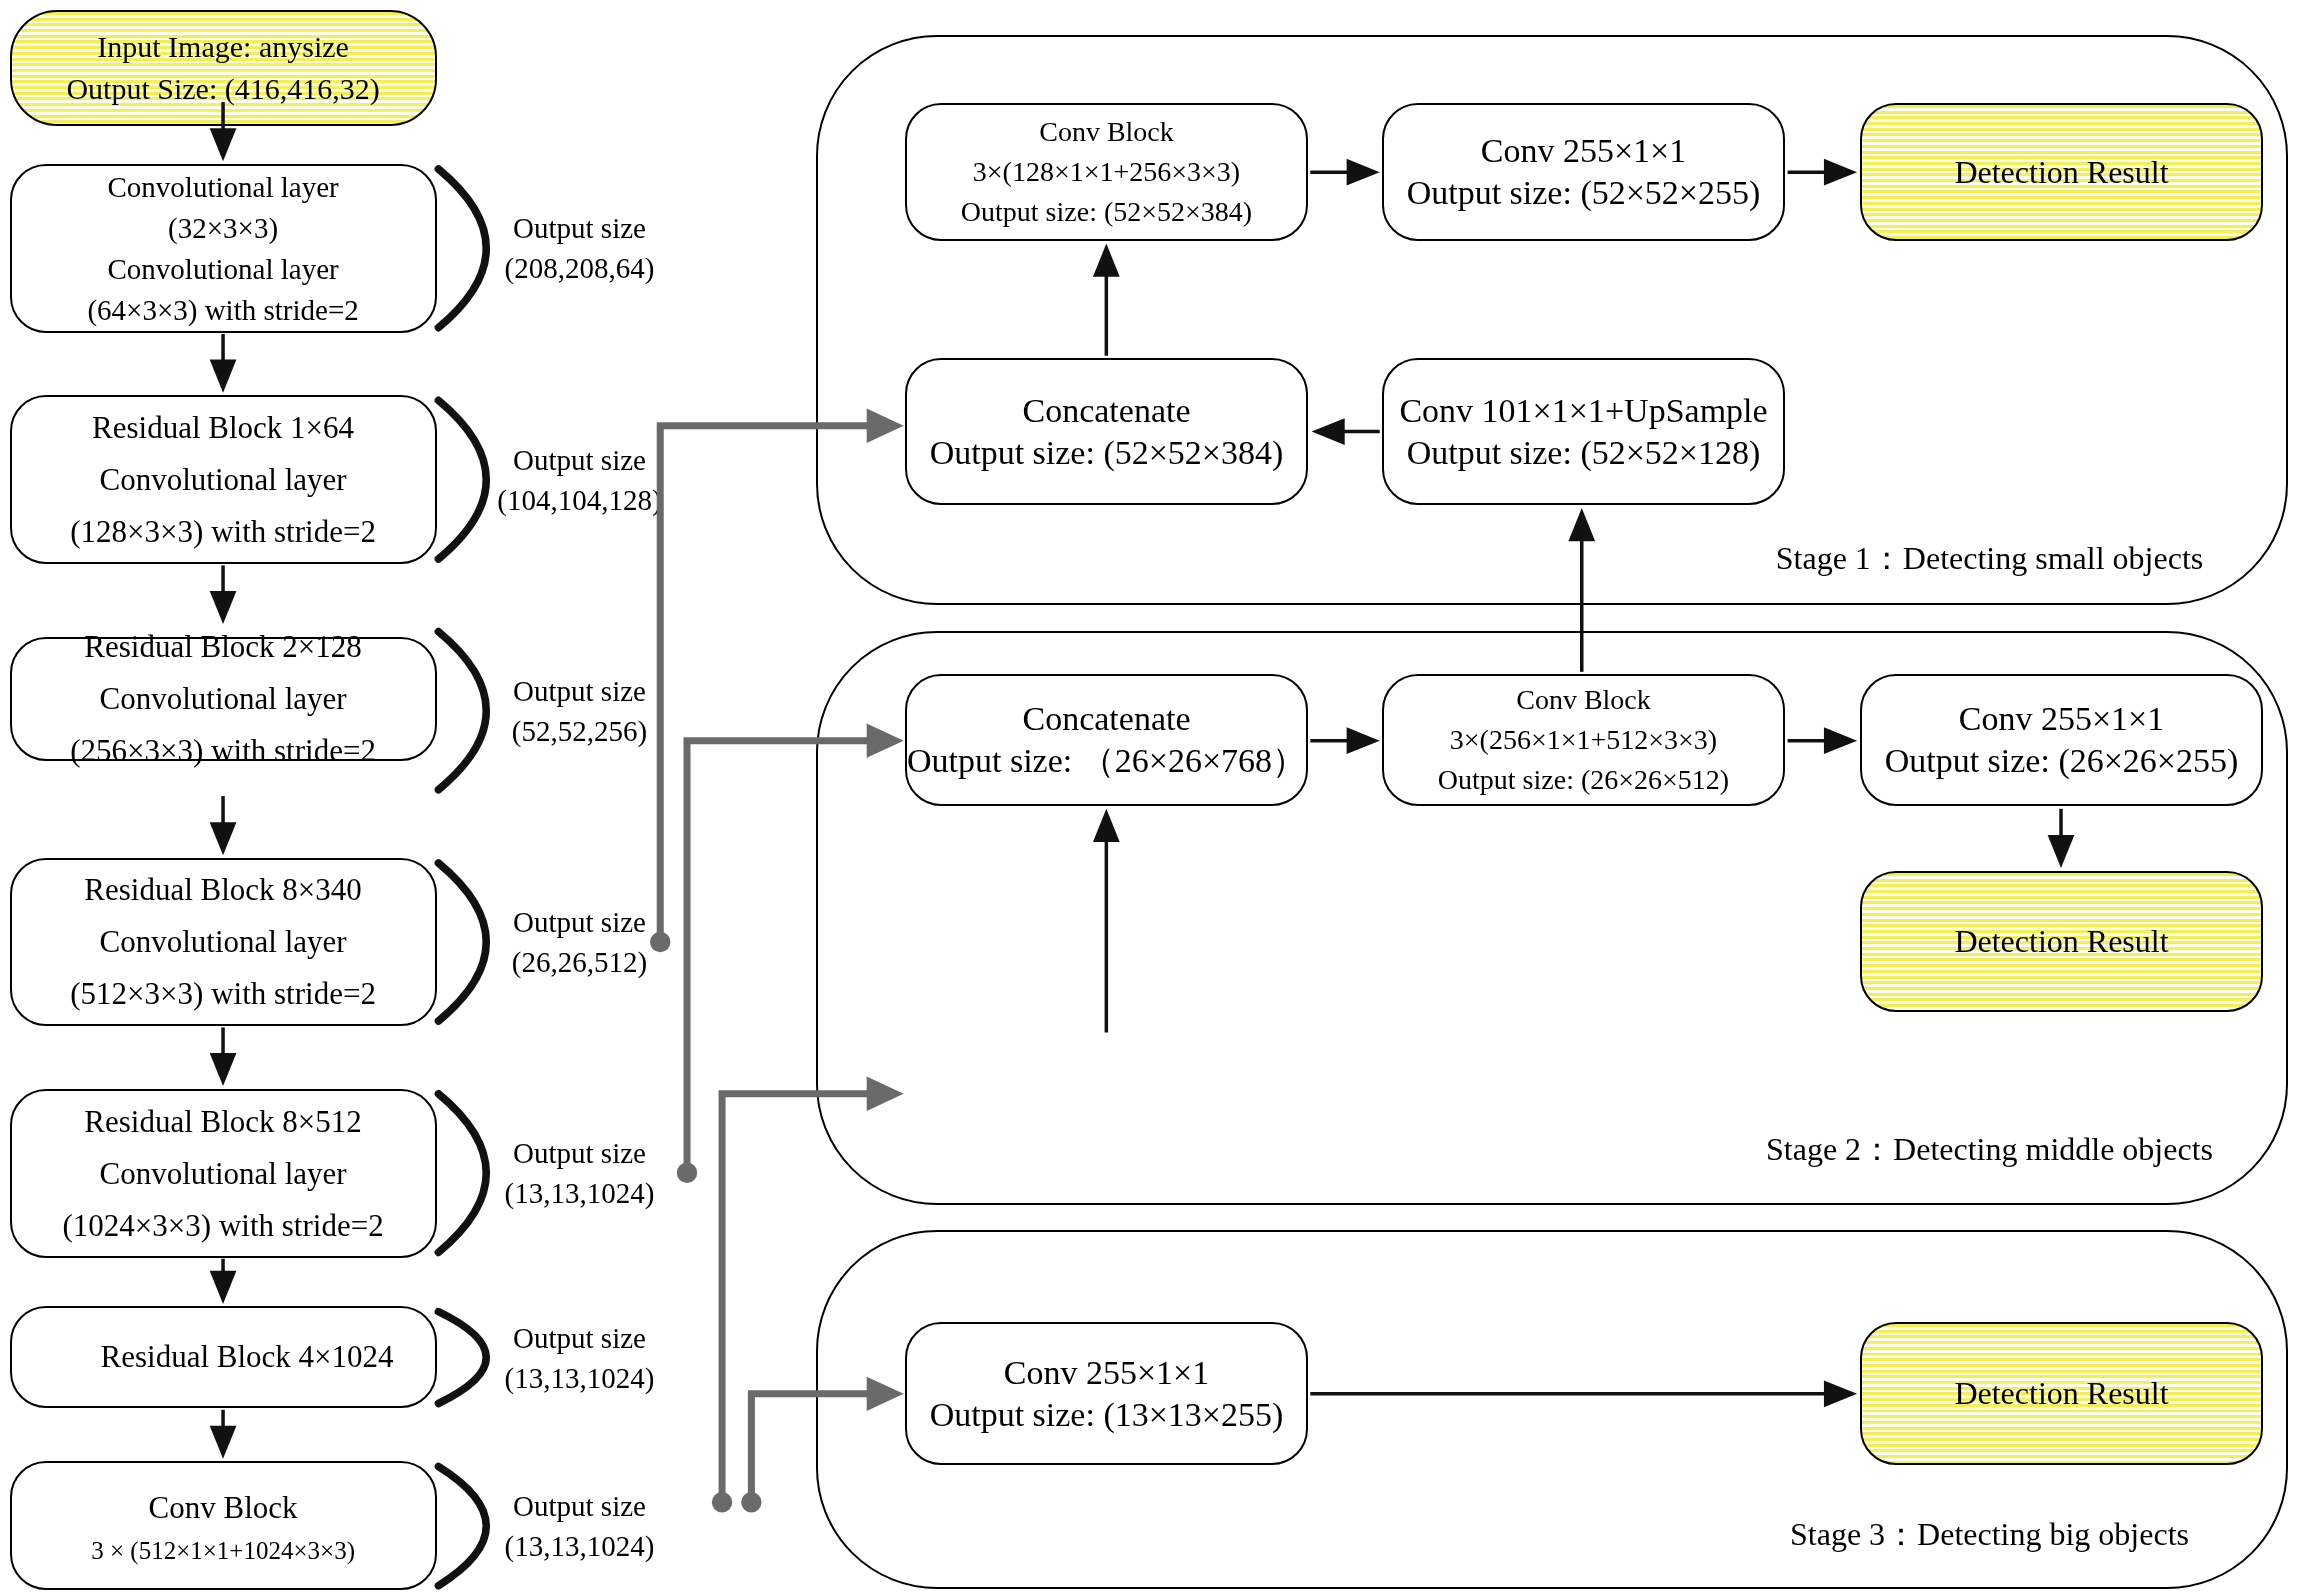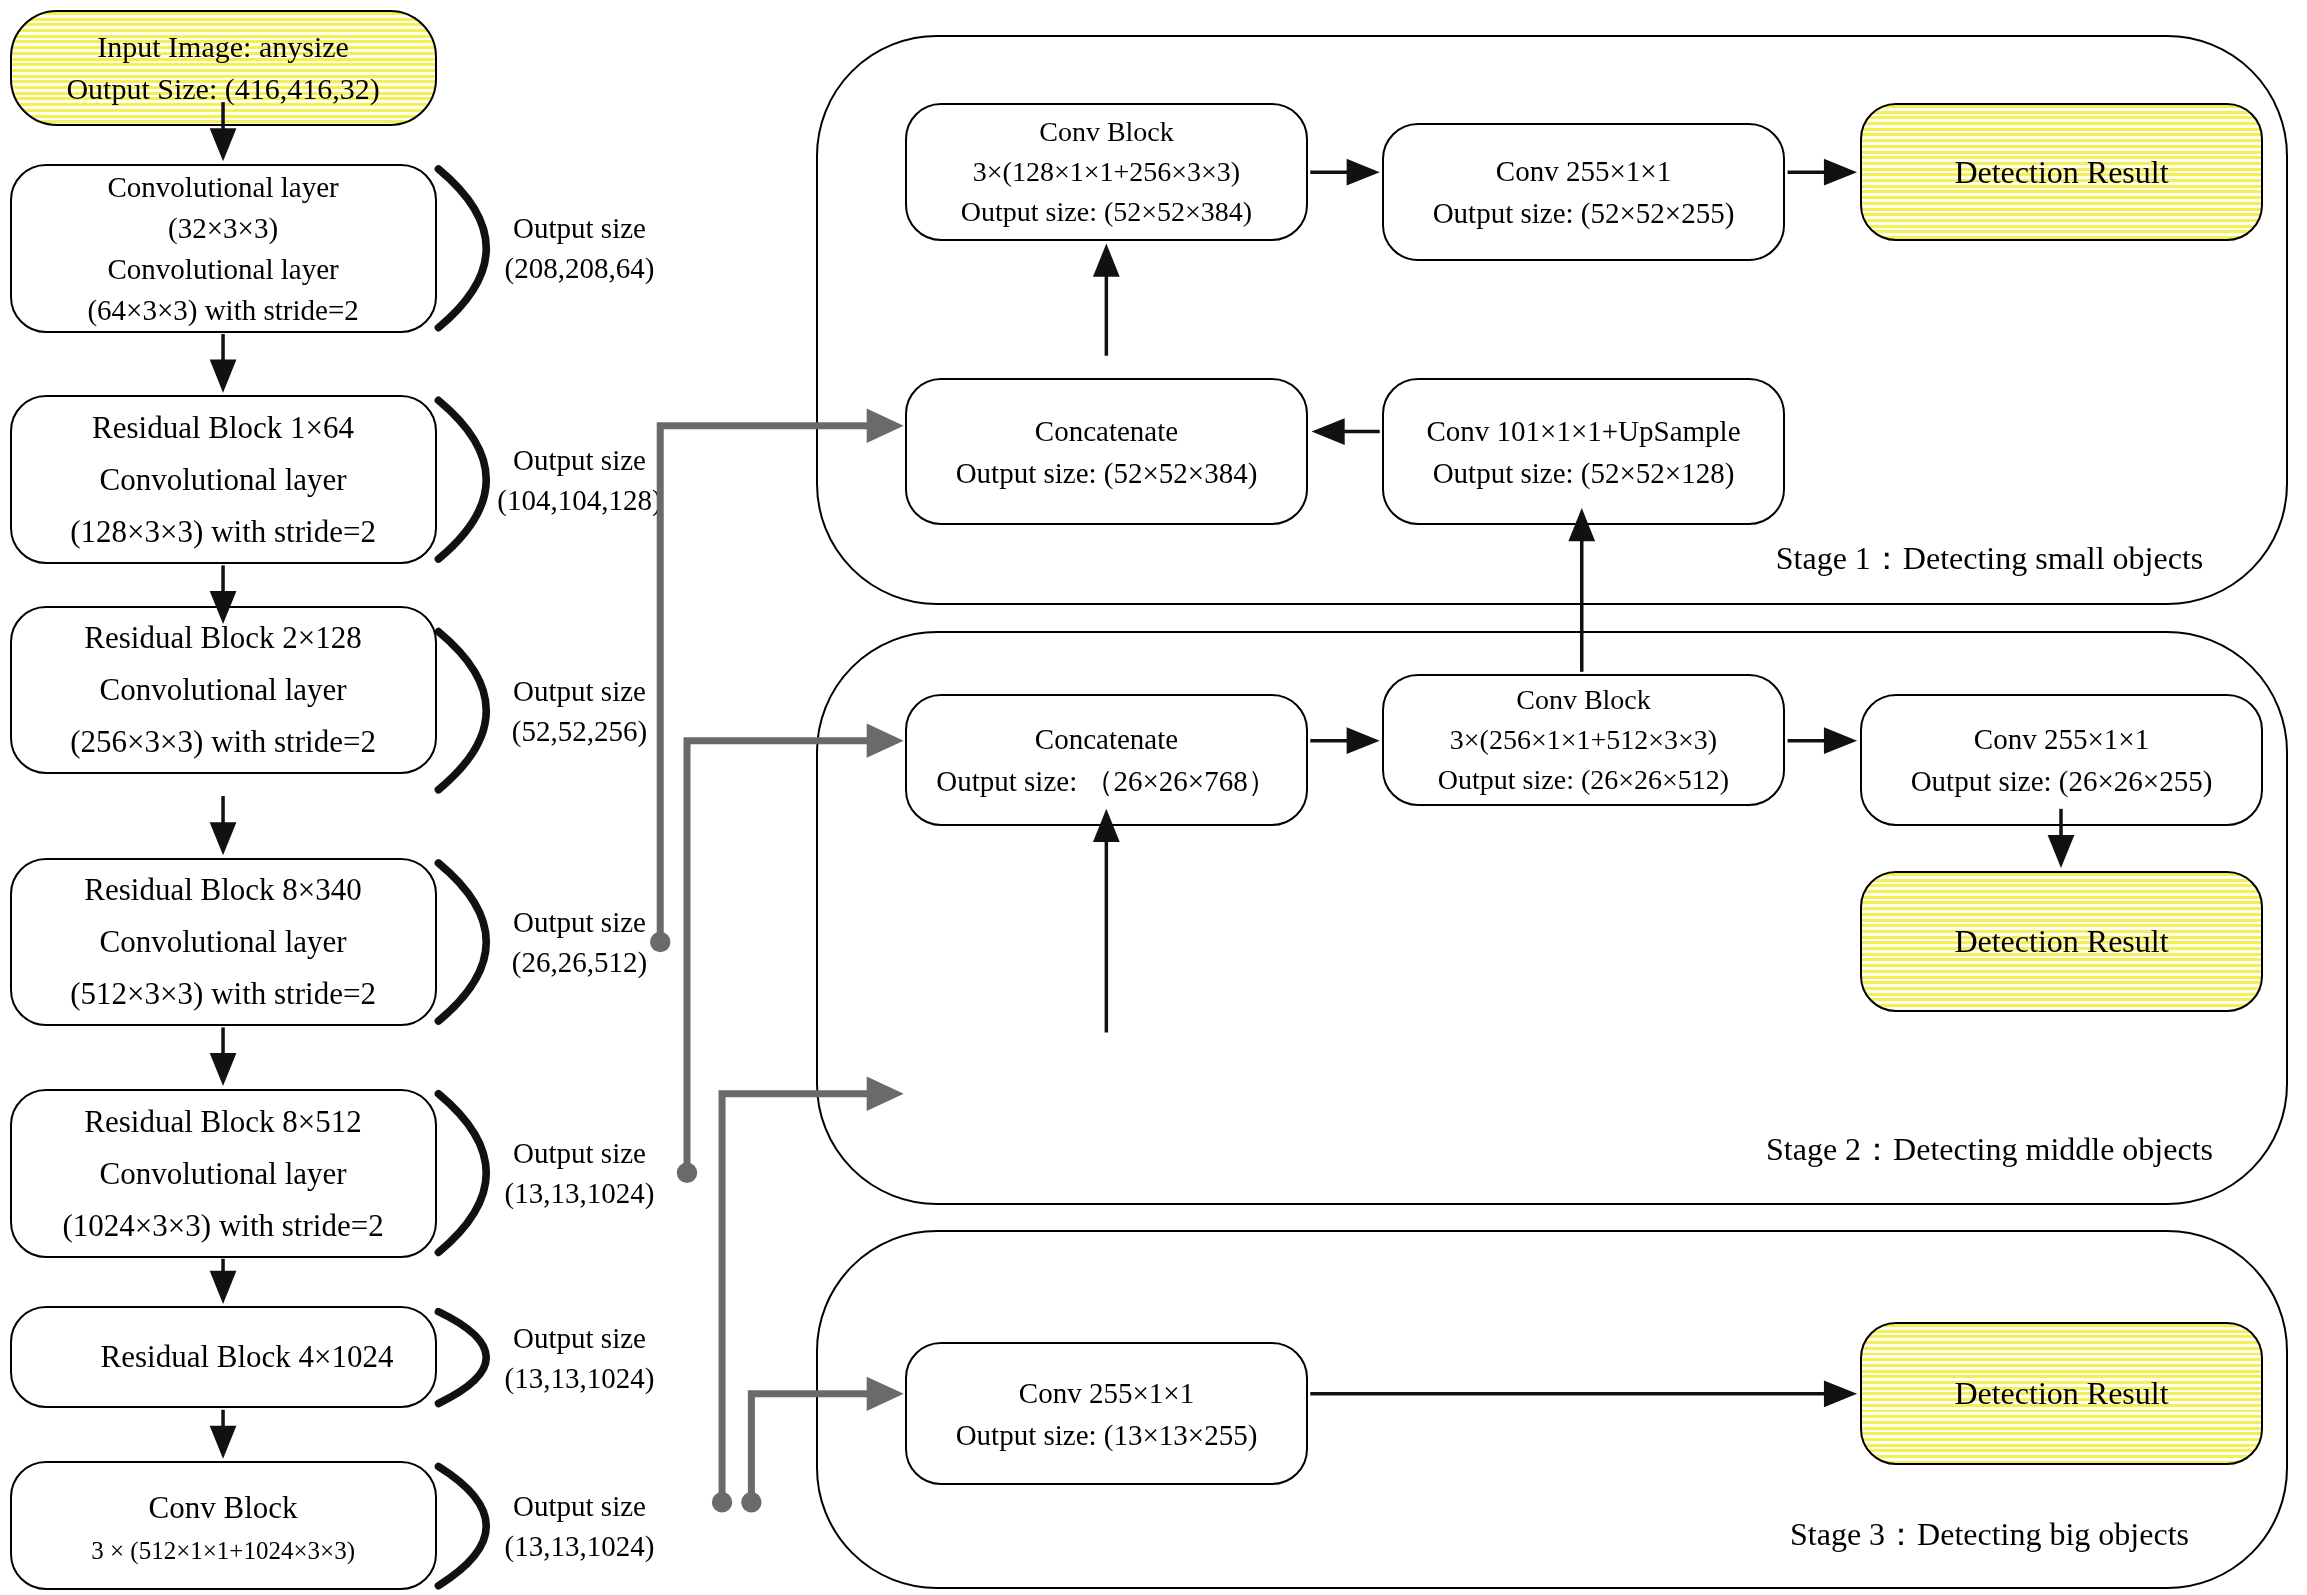--- a/index.html
+++ b/index.html
@@ -14,21 +14,21 @@
   .yellow{background:repeating-linear-gradient(180deg,#f4ef55 0px,#f4ef55 2.9px,#fffef4 2.9px,#fffef4 5.7px);}
   .pill{border-radius:47px;}
   .t1{font-size:30px;line-height:42px;}          
   .t4{font-size:29px;line-height:41px;}          
   .t3{font-size:31px;line-height:52px;text-align:center;}          
   .b5{font-size:31px;padding-left:48px;}                           
   .b6 .big{font-size:31px;line-height:50px;}
   .b6 .small{font-size:25px;line-height:36px;}
   .outlabel{position:absolute;left:465px;width:229px;text-align:center;
             font-size:29px;line-height:40px;z-index:2;}
-  .sbox{font-size:29px;line-height:42px;margin-top:20px;}        
+  .sbox{font-size:34px;line-height:42px;}        
   .sbox3{font-size:28px;line-height:40px;}       
   .det{font-size:32px;}
   .stagelabel{position:absolute;width:637px;text-align:center;font-size:32px;z-index:2;}
   #wires{position:absolute;left:0;top:0;z-index:3;pointer-events:none;}
 </style>
 </head>
 <body>
 
 <div id="canvas">
 
@@ -47,21 +47,21 @@
     <span>Convolutional layer</span>
     <span>(64×3×3) with stride=2</span>
   </div>
 
   <div class="box t3" style="left:9.6px;top:395px;width:427px;height:169px">
     <span>Residual Block 1×64</span>
     <span>Convolutional layer</span>
     <span>(128×3×3) with stride=2</span>
   </div>
 
-  <div class="box t3" style="left:9.6px;top:606px;width:427px;height:168px">
+  <div class="box t3" style="left:9.6px;top:637px;width:427px;height:124px">
     <span>Residual Block 2×128</span>
     <span>Convolutional layer</span>
     <span>(256×3×3) with stride=2</span>
   </div>
 
   <div class="box t3" style="left:9.6px;top:858px;width:427px;height:168px">
     <span>Residual Block 8×340</span>
     <span>Convolutional layer</span>
     <span>(512×3×3) with stride=2</span>
   </div>

